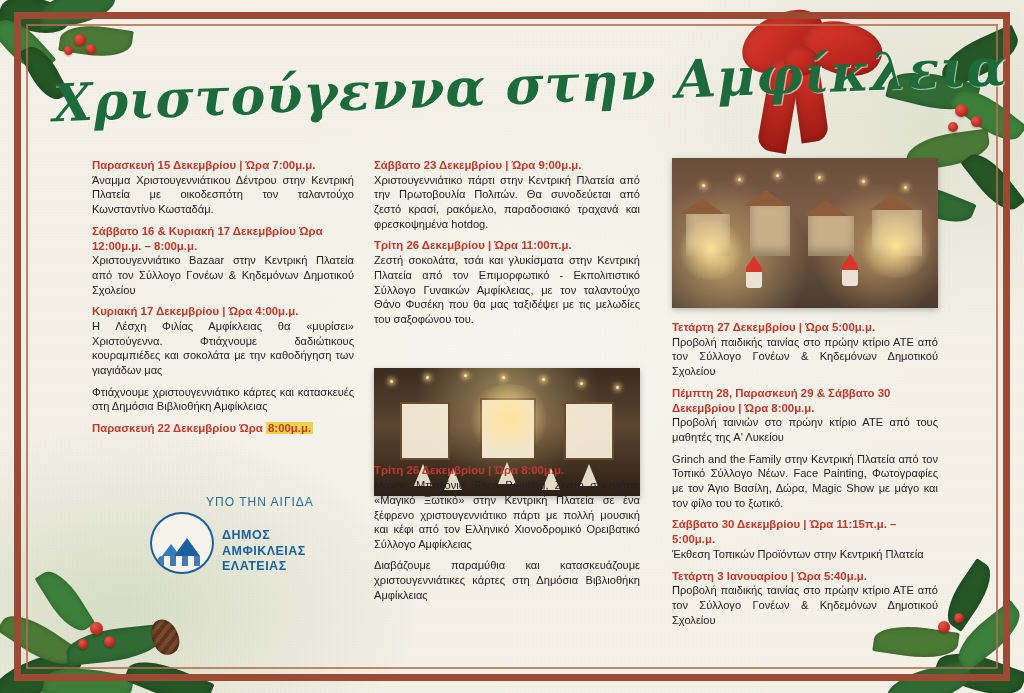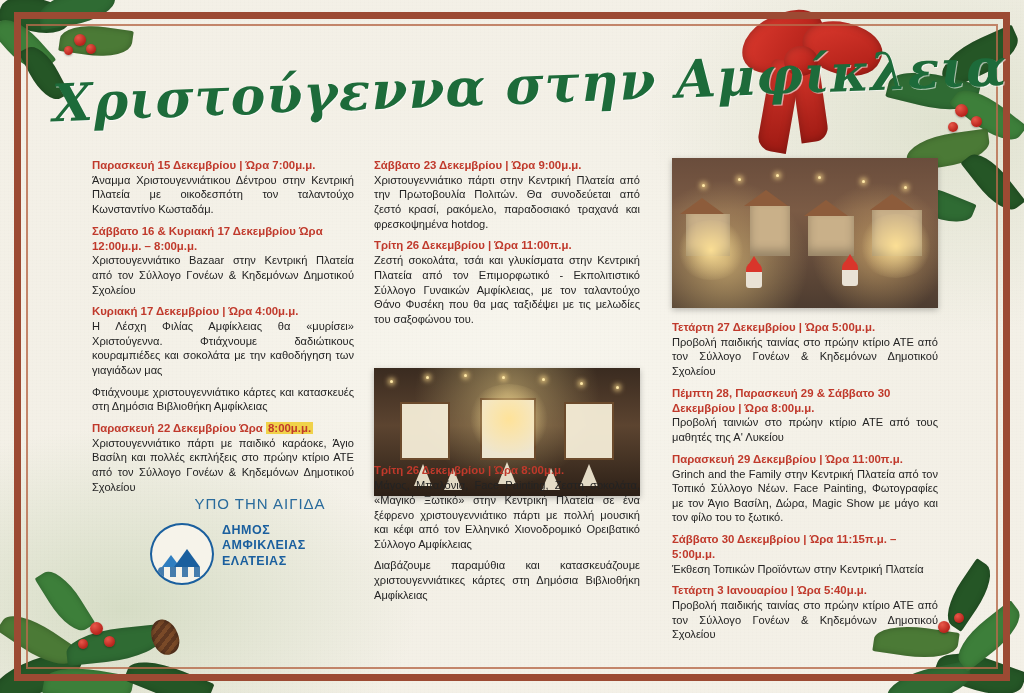--- a/index.html
+++ b/index.html
@@ -214,28 +214,28 @@
 
   
   .logo-block {
     position: absolute;
     left: 150px;
     top: 495px;
     width: 220px;
     text-align: center;
   }
   .logo-caption {
-    font-size: 15px;
+    font-size: 12px;
     color: #2a6b9c;
     letter-spacing: 1px;
-    margin-bottom: 11px;
+    margin-bottom: 3px;
   }
   .logo-row {
     display: flex;
-    align-items: flex-start;
+    align-items: flex-end;
     gap: 8px;
   }
   .logo-mark {
     width: 60px; height: 58px;
     border-radius: 50%;
     border: 2px solid #1a5f9e;
     position: relative;
     flex: 0 0 auto;
     background: #f6f3ea;
     overflow: hidden;
@@ -393,21 +393,20 @@
       <div class="evt-body">Η Λέσχη Φιλίας Αμφίκλειας θα «μυρίσει» Χριστούγεννα. Φτιάχνουμε δαδιώτικους κουραμπιέδες και σοκολάτα με την καθοδήγηση των γιαγιάδων μας</div>
     </div>
     <div class="evt">
       <div class="evt-body">Φτιάχνουμε χριστουγεννιάτικο κάρτες και κατασκευές στη Δημόσια Βιβλιοθήκη Αμφίκλειας</div>
     </div>
     <div class="evt">
       <div class="evt-head">
         <span>Παρασκευή 22 Δεκεμβρίου Ώρα</span>
         <span class="hl">8:00μ.μ.</span>
       </div>
-      <div class="evt-body">Χριστουγεννιάτικο πάρτι με παιδικό καράοκε, Άγιο Βασίλη και πολλές εκπλήξεις στο πρώην κτίριο ΑΤΕ από τον Σύλλογο Γονέων &amp; Κηδεμόνων Δημοτικού Σχολείου</div>
     </div>
   </div>
 
   <div class="col col-2">
     <div class="evt">
       <div class="evt-head">Σάββατο 23 Δεκεμβρίου | Ώρα 9:00μ.μ.</div>
       <div class="evt-body">Χριστουγεννιάτικο πάρτι στην Κεντρική Πλατεία από την Πρωτοβουλία Πολιτών. Θα συνοδεύεται από ζεστό κρασί, ρακόμελο, παραδοσιακό τραχανά και φρεσκοψημένα hotdog.</div>
     </div>
     <div class="evt">
       <div class="evt-head">Τρίτη 26 Δεκεμβρίου | Ώρα 11:00π.μ.</div>
@@ -426,21 +425,20 @@
   <div class="col col-3">
     <div class="evt">
       <div class="evt-head">Τετάρτη 27 Δεκεμβρίου | Ώρα 5:00μ.μ.</div>
       <div class="evt-body">Προβολή παιδικής ταινίας στο πρώην κτίριο ΑΤΕ από τον Σύλλογο Γονέων &amp; Κηδεμόνων Δημοτικού Σχολείου</div>
     </div>
     <div class="evt">
       <div class="evt-head">Πέμπτη 28, Παρασκευή 29 &amp; Σάββατο 30 Δεκεμβρίου | Ώρα 8:00μ.μ.</div>
       <div class="evt-body">Προβολή ταινιών στο πρώην κτίριο ΑΤΕ από τους μαθητές της Α' Λυκείου</div>
     </div>
     <div class="evt">
-      <div class="evt-head">Παρασκευή 29 Δεκεμβρίου | Ώρα 11:00π.μ.</div>
       <div class="evt-body">Grinch and the Family στην Κεντρική Πλατεία από τον Τοπικό Σύλλογο Νέων. Face Painting, Φωτογραφίες με τον Άγιο Βασίλη, Δώρα, Magic Show με μάγο και τον φίλο του το ξωτικό.</div>
     </div>
     <div class="evt">
       <div class="evt-head">Σάββατο 30 Δεκεμβρίου | Ώρα 11:15π.μ. – 5:00μ.μ.</div>
       <div class="evt-body">Έκθεση Τοπικών Προϊόντων στην Κεντρική Πλατεία</div>
     </div>
     <div class="evt">
       <div class="evt-head">Τετάρτη 3 Ιανουαρίου | Ώρα 5:40μ.μ.</div>
       <div class="evt-body">Προβολή παιδικής ταινίας στο πρώην κτίριο ΑΤΕ από τον Σύλλογο Γονέων &amp; Κηδεμόνων Δημοτικού Σχολείου</div>
     </div>

